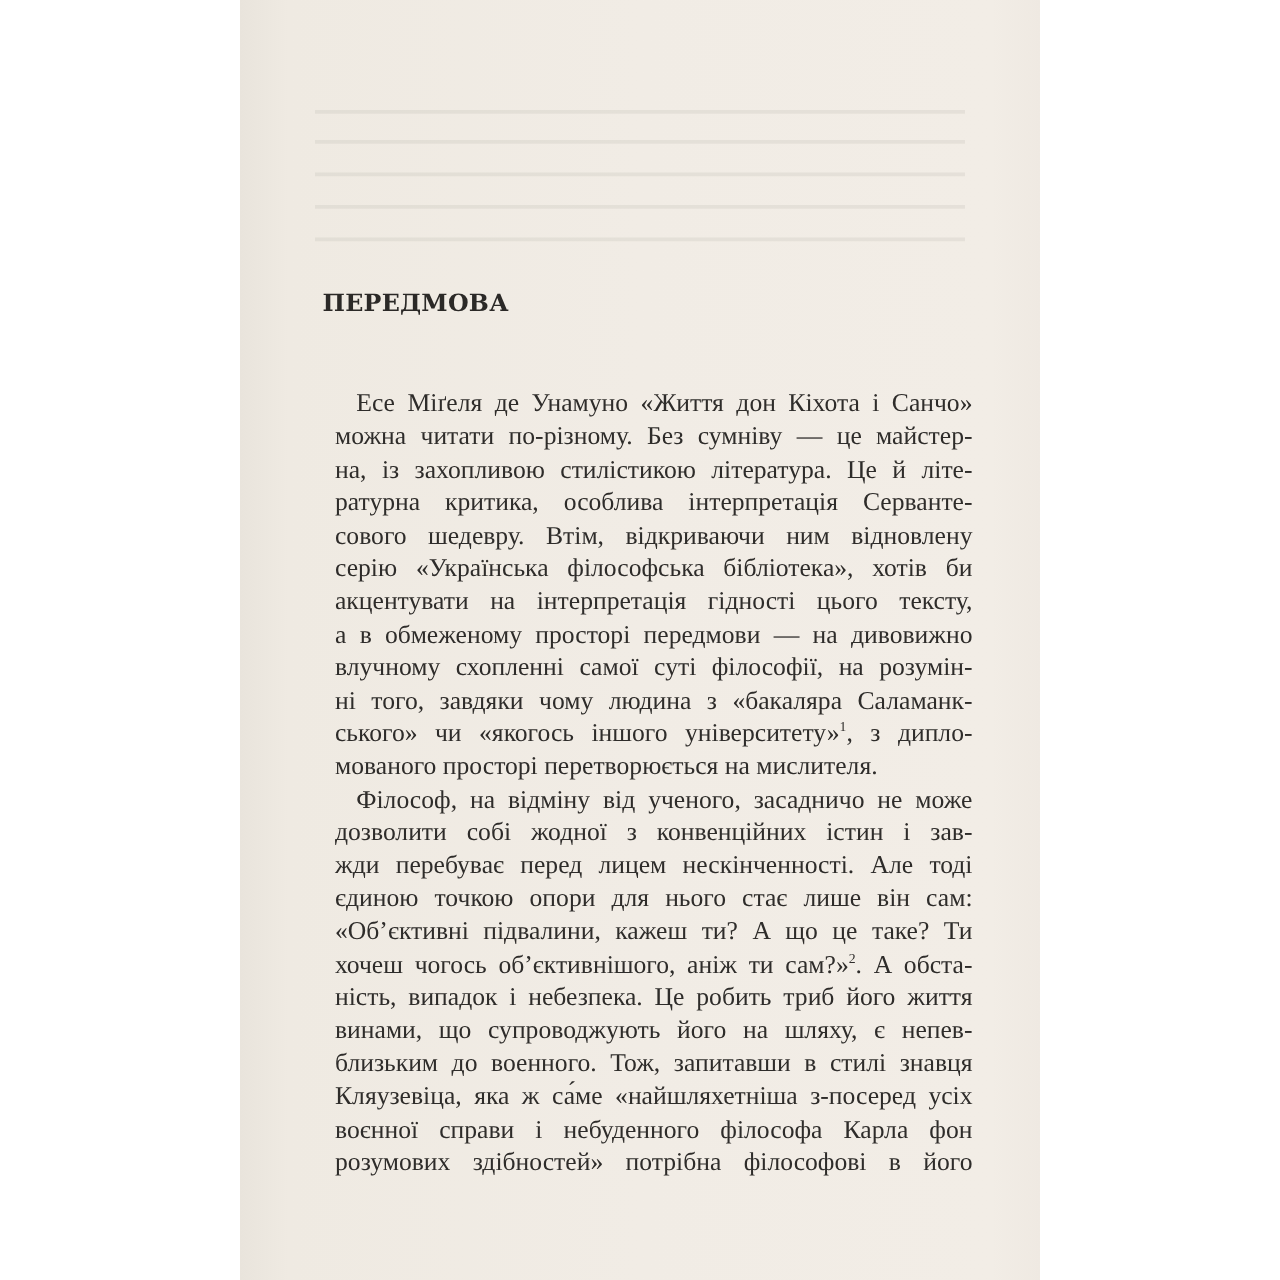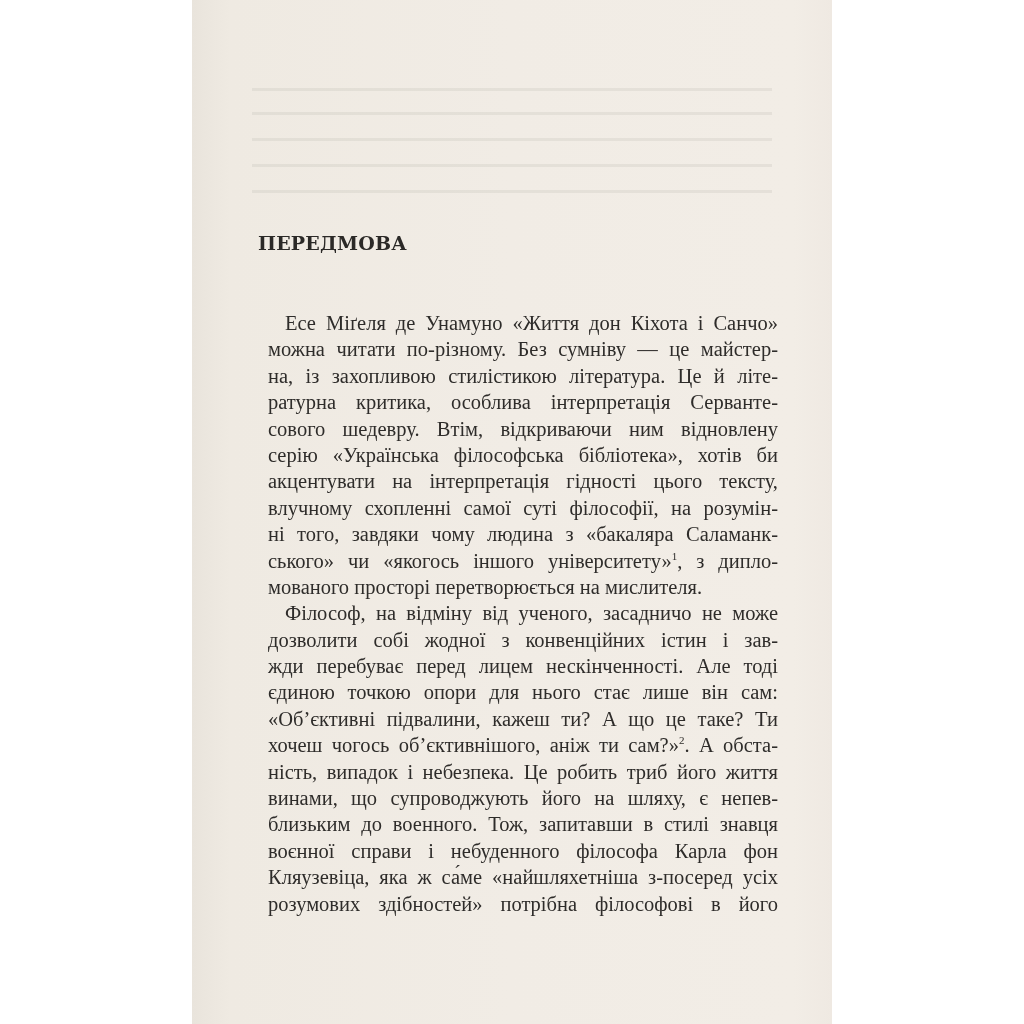--- a/index.html
+++ b/index.html
@@ -75,33 +75,34 @@
 
   <div class="body-text">
     <div>
       <span class="line indent">Есе Міґеля де Унамуно «Життя дон Кіхота і Санчо»</span>
       <span class="line">можна читати по-різному. Без сумніву — це майстер-</span>
       <span class="line">на, із захопливою стилістикою література. Це й літе-</span>
       <span class="line">ратурна критика, особлива інтерпретація Серванте-</span>
       <span class="line">сового шедевру. Втім, відкриваючи ним відновлену</span>
       <span class="line">серію «Українська філософська бібліотека», хотів би</span>
       <span class="line">акцентувати на інтерпретація гідності цього тексту,</span>
+      <span class="line">а в обмеженому просторі передмови — на дивовижно</span>
       <span class="line">влучному схопленні самої суті філософії, на розумін-</span>
       <span class="line">ні того, завдяки чому людина з «бакаляра Саламанк-</span>
       <span class="line"><span>ського» чи «якогось іншого університету»</span><sup>1</sup><span>, з дипло-</span></span>
       <span class="line last">мованого просторі перетворюється на мислителя.</span>
     </div>
     <div>
       <span class="line indent">Філософ, на відміну від ученого, засадничо не може</span>
       <span class="line">дозволити собі жодної з конвенційних істин і зав-</span>
       <span class="line">жди перебуває перед лицем нескінченності. Але тоді</span>
       <span class="line">єдиною точкою опори для нього стає лише він сам:</span>
       <span class="line">«Об’єктивні підвалини, кажеш ти? А що це таке? Ти</span>
       <span class="line"><span>хочеш чогось об’єктивнішого, аніж ти сам?»</span><sup>2</sup><span>. А обста-</span></span>
       <span class="line">ність, випадок і небезпека. Це робить триб його життя</span>
       <span class="line">винами, що супроводжують його на шляху, є непев-</span>
       <span class="line">близьким до военного. Тож, запитавши в стилі знавця</span>
+      <span class="line">Кляузевіца, яка ж са́ме «найшляхетніша з-посеред усіх</span>
       <span class="line">воєнної справи і небуденного філософа Карла фон</span>
-      <span class="line">Кляузевіца, яка ж са́ме «найшляхетніша з-посеред усіх</span>
       <span class="line">розумових здібностей» потрібна філософові в його</span>
     </div>
   </div>
 </div>
 
 </body></html>

